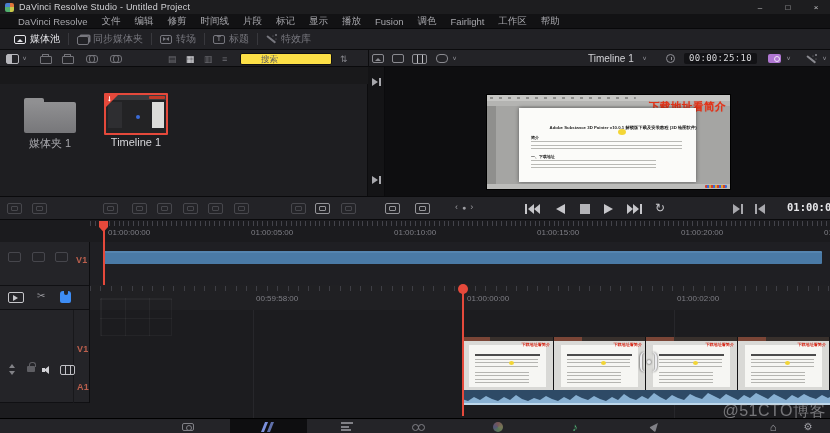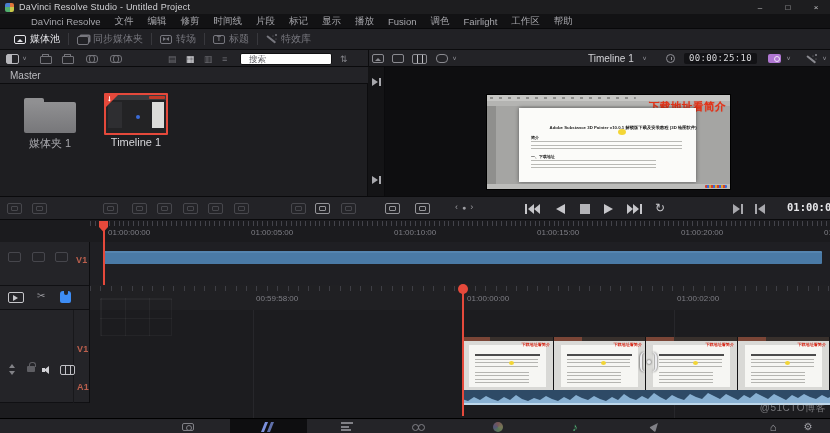--- a/index.html
+++ b/index.html
@@ -14,21 +14,21 @@
   
   #titlebar { left:0; top:0; width:830px; height:14px; background:#1d1d1f; display:flex; align-items:center; padding-left:5px; }
   #titlebar .t-title { font-size:9px; color:#d2d2d5; letter-spacing:.2px; }
   .tb-logo { width:9px; height:9px; border-radius:2px; overflow:hidden; display:grid; grid-template-columns:1fr 1fr; grid-template-rows:1fr 1fr; margin-right:5px; flex:none; }
   .tb-logo i:nth-child(1){background:#4a7fd0}.tb-logo i:nth-child(2){background:#e0763c}
   .tb-logo i:nth-child(3){background:#52b06e}.tb-logo i:nth-child(4){background:#c8c84a}
   #win-controls { margin-left:auto; display:flex; height:14px; }
   .winbtn { width:28px; height:14px; display:flex; align-items:center; justify-content:center; font-size:8px; color:#c2c2c5; }
 
   
-  #menubar { left:0; top:14px; width:830px; height:15px; background:#121214; display:flex; align-items:center; padding-left:24px; border-bottom:1px solid #08080a; }
+  #menubar { left:0; top:14px; width:830px; height:15px; background:#121214; display:flex; align-items:center; padding-left:11px; border-bottom:1px solid #08080a; }
   .menu-item { font-size:9.5px; color:#a6a6ab; padding:0 7px; white-space:nowrap; }
 
   
   #toolbar { left:0; top:29px; width:830px; height:21px; background:#212125; display:flex; align-items:center; border-bottom:1px solid #0b0b0d; }
   .tbtn { display:flex; align-items:center; gap:4px; padding:0 8px; font-size:10px; color:#77777e; white-space:nowrap; }
   .tbtn.active { color:#e3e3e7; }
   .vsep { width:1px; height:12px; background:#38383d; flex:none; }
   .ico-box { width:12px; height:9px; border:1px solid currentColor; border-radius:2px; position:relative; display:inline-block; flex:none; }
   .ico-box.img::after { content:""; position:absolute; left:2px; bottom:1px; border-left:3px solid transparent; border-right:3px solid transparent; border-bottom:3px solid currentColor; }
   .ico-dbl { box-shadow:2px -2px 0 -0.5px currentColor; margin-top:2px; }
@@ -64,21 +64,21 @@
   #subtoolbar .pane-sep { position:absolute; left:368px; top:0; width:1px; height:17px; background:#0c0c0e; }
   .sicon { position:absolute; top:3px; height:11px; display:flex; align-items:center; justify-content:center; color:#8e8e94; font-size:9px; }
   .chev { font-size:7px; color:#85858b; transform:scaleY(.8); }
   .panel-ico { width:13px; height:10px; border:1px solid #b7b7bc; border-radius:2px; position:relative; }
   .panel-ico::after { content:""; position:absolute; left:0; top:0; width:5px; height:8px; background:#b7b7bc; }
   .folder-ico { width:12px; height:8px; border:1px solid currentColor; border-radius:1px; position:relative; margin-top:2px; }
   .folder-ico::before { content:""; position:absolute; left:1px; top:-3px; width:5px; height:2px; border:1px solid currentColor; border-bottom:none; border-radius:1px 1px 0 0; }
   .chain-ico { width:12px; height:7px; position:relative; }
   .chain-ico::before, .chain-ico::after { content:""; position:absolute; top:0; width:7px; height:6px; border:1.5px solid currentColor; border-radius:3px; }
   .chain-ico::before { left:0; } .chain-ico::after { right:0; }
-  #mp-search { position:absolute; left:240px; top:2.5px; width:92px; height:12px; background:#ffffff; border:1px solid #101012; border-radius:2px; color:#67676d; font-size:8.5px; padding:0 8px; font-family:"Liberation Sans",sans-serif; outline:none; }
+  #mp-search { position:absolute; left:240px; top:2.5px; width:92px; height:12px; background:#fde047; border:1px solid #101012; border-radius:2px; color:#67676d; font-size:8.5px; padding:0 20px; font-family:"Liberation Sans",sans-serif; outline:none; }
   #mp-search::placeholder { color:#5c5c62; }
   .tc-chip { background:#121215; border-radius:2px; padding:1px 5px; font-family:"DejaVu Sans Mono",monospace; font-size:9px; color:#d8d8db; letter-spacing:.3px; }
   .clock-ico { width:9px; height:9px; border:1px solid #8e8e94; border-radius:50%; position:relative; }
   .clock-ico::after { content:""; position:absolute; left:3.5px; top:1.5px; width:1px; height:3px; background:#8e8e94; }
   .cam-ico { width:13px; height:9px; background:#b077d2; border-radius:2px; position:relative; }
   .cam-ico::after { content:""; position:absolute; right:1.5px; top:2px; width:4px; height:4px; border:1px solid #efe3f7; border-radius:50%; }
 
   
   #masterbar { left:0; top:67px; width:368px; height:17px; background:#232327; border-bottom:1px solid #0c0c0e; display:flex; align-items:center; padding-left:10px; }
   #masterbar span { font-size:10px; color:#bcbcc0; }
@@ -182,21 +182,21 @@
   .pg-edit { width:12px; height:9px; background:
       linear-gradient(#808086,#808086) 0 0/12px 2px no-repeat,
       linear-gradient(#808086,#808086) 0 3.5px/8px 2px no-repeat,
       linear-gradient(#808086,#808086) 0 7px/10px 2px no-repeat; }
   .pg-fusion { width:13px; height:9px; position:relative; }
   .pg-fusion::before,.pg-fusion::after { content:""; position:absolute; top:2px; width:5px; height:5px; border:1px solid #808086; border-radius:50%; }
   .pg-fusion::before { left:0; } .pg-fusion::after { right:0; }
   .pg-color { width:10px; height:10px; border-radius:50%; background:conic-gradient(#9a6a6a,#9a9a6a,#6a9a6a,#6a6a9a,#9a6a6a); opacity:.7; }
   .pg-deliver { width:0; height:0; border-left:4px solid transparent; border-right:4px solid transparent; border-bottom:9px solid #808086; border-radius:2px; transform:rotate(40deg); }
 
-  #watermark { position:absolute; right:4px; top:401px; font-size:10px; color:rgba(208,208,212,.5); letter-spacing:.5px; }
+  #watermark { position:absolute; right:4px; top:401px; font-size:16px; color:rgba(208,208,212,.5); letter-spacing:.5px; }
 
   .scissors-g { font-size:10px; color:#9a9a9f; }
   .lock-ico { width:8px; height:6px; background:#77777c; border-radius:1px; position:relative; margin-top:4px; opacity:.7; }
   .lock-ico::before { content:""; position:absolute; left:1.5px; top:-4px; width:5px; height:4px; border:1.2px solid #77777c; border-bottom:none; border-radius:3px 3px 0 0; }
   .spk-ico { width:13px; height:10px; position:relative; }
   .spk-ico::before { content:""; position:absolute; left:0; top:3px; width:3px; height:4px; background:#d2d2d6; }
   .spk-ico::after { content:""; position:absolute; left:2px; top:0.5px; border-top:4.5px solid transparent; border-bottom:4.5px solid transparent; border-right:5px solid #d2d2d6; }
   .updown-ico { width:9px; height:11px; position:relative; opacity:.8; }
   .updown-ico::before { content:""; position:absolute; left:1px; top:0; border-left:3.5px solid transparent; border-right:3.5px solid transparent; border-bottom:4px solid #9a9a9f; }
   .updown-ico::after { content:""; position:absolute; left:1px; bottom:0; border-left:3.5px solid transparent; border-right:3.5px solid transparent; border-top:4px solid #9a9a9f; }
@@ -315,23 +315,20 @@
     <span class="sicon" style="left:768px">
         <span class="cam-ico"></span>
       </span>
     <span class="sicon chev" style="left:786px">∨</span>
     <span class="sicon" style="left:806px;color:#8a8a90">
         <span class="ico-wand"></span>
       </span>
     <span class="sicon chev" style="left:822px">∨</span>
   </div>
 
-  <div id="masterbar" class="abs">
-    <span>Master</span>
-  </div>
   <div id="pool" class="abs">
     <div id="folder1">
       <span class="tab"></span>
       <span class="body"></span>
     </div>
     <span class="pool-item-label" style="left:14px;top:52px;width:72px">媒体夹 1</span>
     <div id="tl-item">
       <span class="thumb-top"></span>
       <span class="thumb-red"></span>
       <span class="thumb-left"></span>

